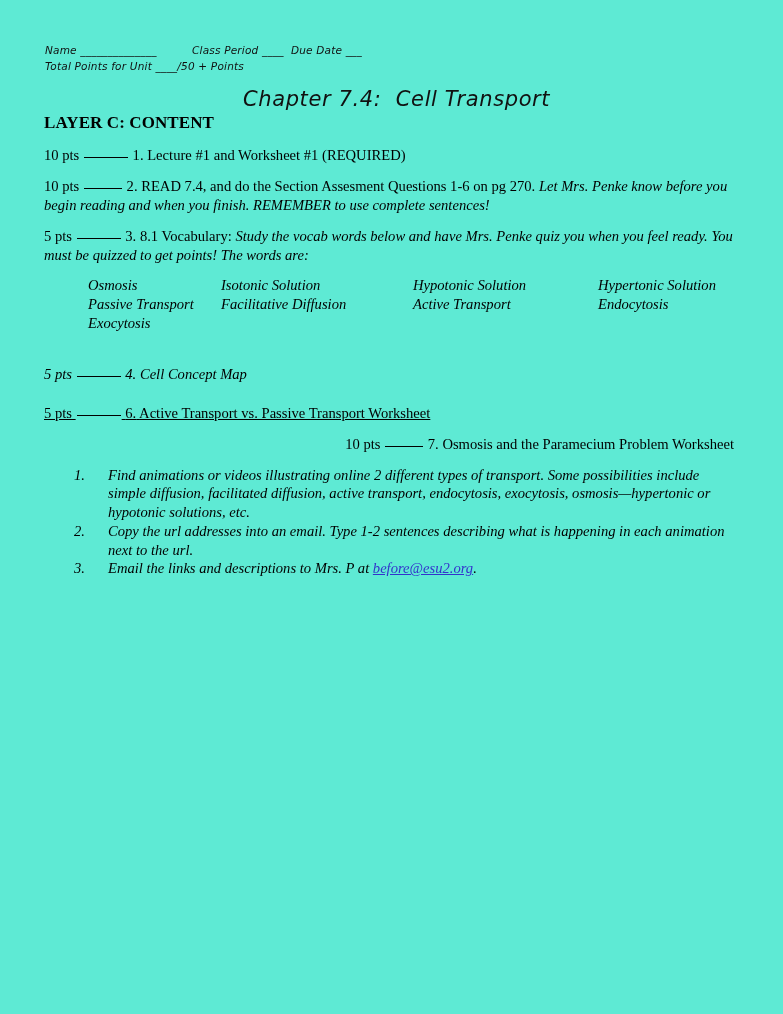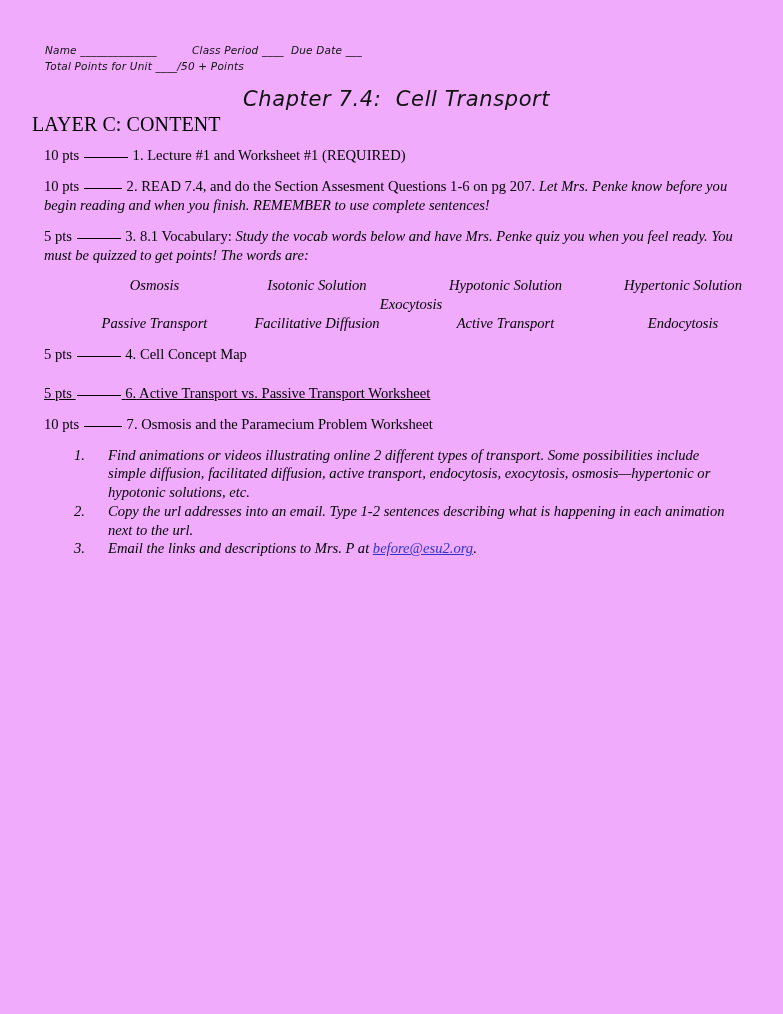--- a/index.html
+++ b/index.html
@@ -14,21 +14,21 @@
     font-family: "Liberation Serif", "DejaVu Serif", serif;
     color: #000000;
     overflow: hidden;
   }
 
   .page {
     position: absolute;
     left: 0; top: 0;
     width: 783px;
     height: 1014px;
-    background: #f0abfc;
+    background: #5eead4;
   }
 
   
   .hand {
     font-family: "DejaVu Sans", sans-serif;
     font-style: italic;
     letter-spacing: 0.2px;
     color: #111;
   }
 
@@ -46,24 +46,24 @@
     left: 243px;
     top: 87px;
     font-size: 21px;
     white-space: pre;
     letter-spacing: 0.6px;
   }
 
   
   .layer-heading {
     position: absolute;
-    left: 32px;
+    left: 44px;
     top: 113px;
-    font-size: 20px;
-    font-weight: normal;
+    font-size: 17px;
+    font-weight: bold;
     letter-spacing: 0.1px;
     white-space: pre;
   }
 
   .content-block {
     position: absolute;
     left: 44px;
     top: 146px;
     width: 690px;
     font-size: 14.6px;
@@ -92,21 +92,20 @@
   
   .vocab {
     margin: 1px 0 0 0;
     padding-left: 44px;
     font-style: italic;
     line-height: 1.30;
   }
   .vocab-row {
     display: block;
     white-space: nowrap;
-    text-align: center;
   }
   .vocab-cell {
     display: inline-block;
     vertical-align: top;
   }
   .vc1 { width: 133px; }
   .vc2 { width: 192px; }
   .vc3 { width: 185px; }
   .vc4 { width: 170px; }
 
@@ -157,60 +156,60 @@
       <span class="pts">10 pts</span>
       <span class="blank w-long"></span>
       <span>1.</span>
       <span>Lecture #1 and Worksheet #1 (REQUIRED)</span>
     </p>
 
     <p class="item">
       <span class="pts">10 pts</span>
       <span class="blank w-short"></span>
       <span>2.</span>
-      <span>READ 7.4, and do the Section Assesment Questions 1-6 on pg 207.</span>
+      <span>READ 7.4, and do the Section Assesment Questions 1-6 on pg 270.</span>
       <span class="ital">Let Mrs. Penke know before you begin reading and when you finish.  REMEMBER to use complete sentences!</span>
     </p>
 
     <p class="item tight">
       <span class="pts">5 pts</span>
       <span class="blank w-long"></span>
       <span>3.</span>
       <span>8.1 Vocabulary:</span>
       <span class="ital">Study the vocab words below and have Mrs. Penke quiz you when you feel ready.  You must be quizzed to get points!  The words are:</span>
     </p>
 
     <div class="vocab">
       <div class="vocab-row">
         <span class="vocab-cell vc1">Osmosis</span><span class="vocab-cell vc2">Isotonic Solution</span><span class="vocab-cell vc3">Hypotonic Solution</span><span class="vocab-cell vc4">Hypertonic Solution</span>
       </div>
       <div class="vocab-row">
+        <span class="vocab-cell vc1">Passive Transport</span><span class="vocab-cell vc2">Facilitative Diffusion</span><span class="vocab-cell vc3">Active Transport</span><span class="vocab-cell vc4">Endocytosis</span>
+      </div>
+      <div class="vocab-row">
         <span class="vocab-cell vc1">Exocytosis</span>
       </div>
-      <div class="vocab-row">
-        <span class="vocab-cell vc1">Passive Transport</span><span class="vocab-cell vc2">Facilitative Diffusion</span><span class="vocab-cell vc3">Active Transport</span><span class="vocab-cell vc4">Endocytosis</span>
-      </div>
     </div>
 
-    <p class="item" style="margin-top:12px;">
+    <p class="item" style="margin-top:32px;font-style:italic;">
       <span class="pts">5 pts</span>
       <span class="blank w-long"></span>
       <span>4.</span>
       <span>Cell Concept Map</span>
     </p>
 
 
     <p class="item" style="margin-top:20px;text-decoration:underline;">
       <span class="pts">5 pts</span>
       <span class="blank w-long"></span>
       <span>6.</span>
       <span>Active Transport vs. Passive Transport Worksheet</span>
     </p>
 
-    <p class="item" style="margin-top:4px;">
+    <p class="item" style="margin-top:4px;text-align:right;">
       <span class="pts">10 pts</span>
       <span class="blank w-short"></span>
       <span>7.</span>
       <span>Osmosis and the Paramecium Problem Worksheet</span>
     </p>
 
 
 
     <ol class="sublist">
       <li>

